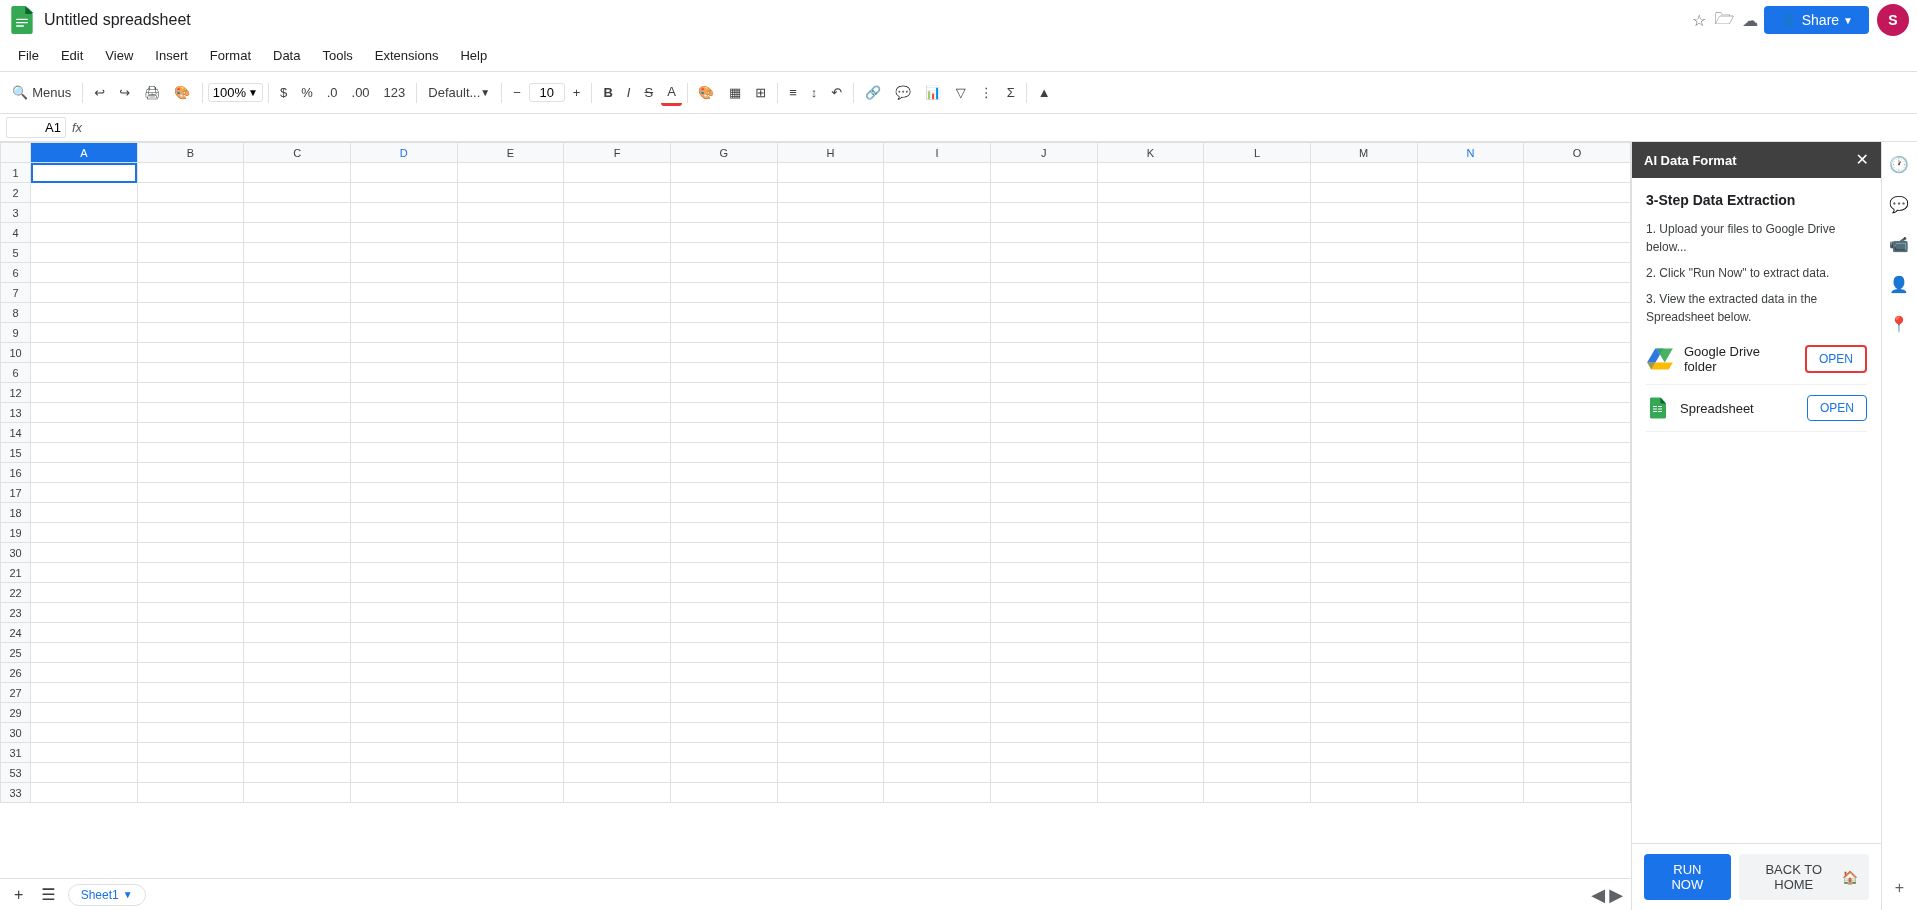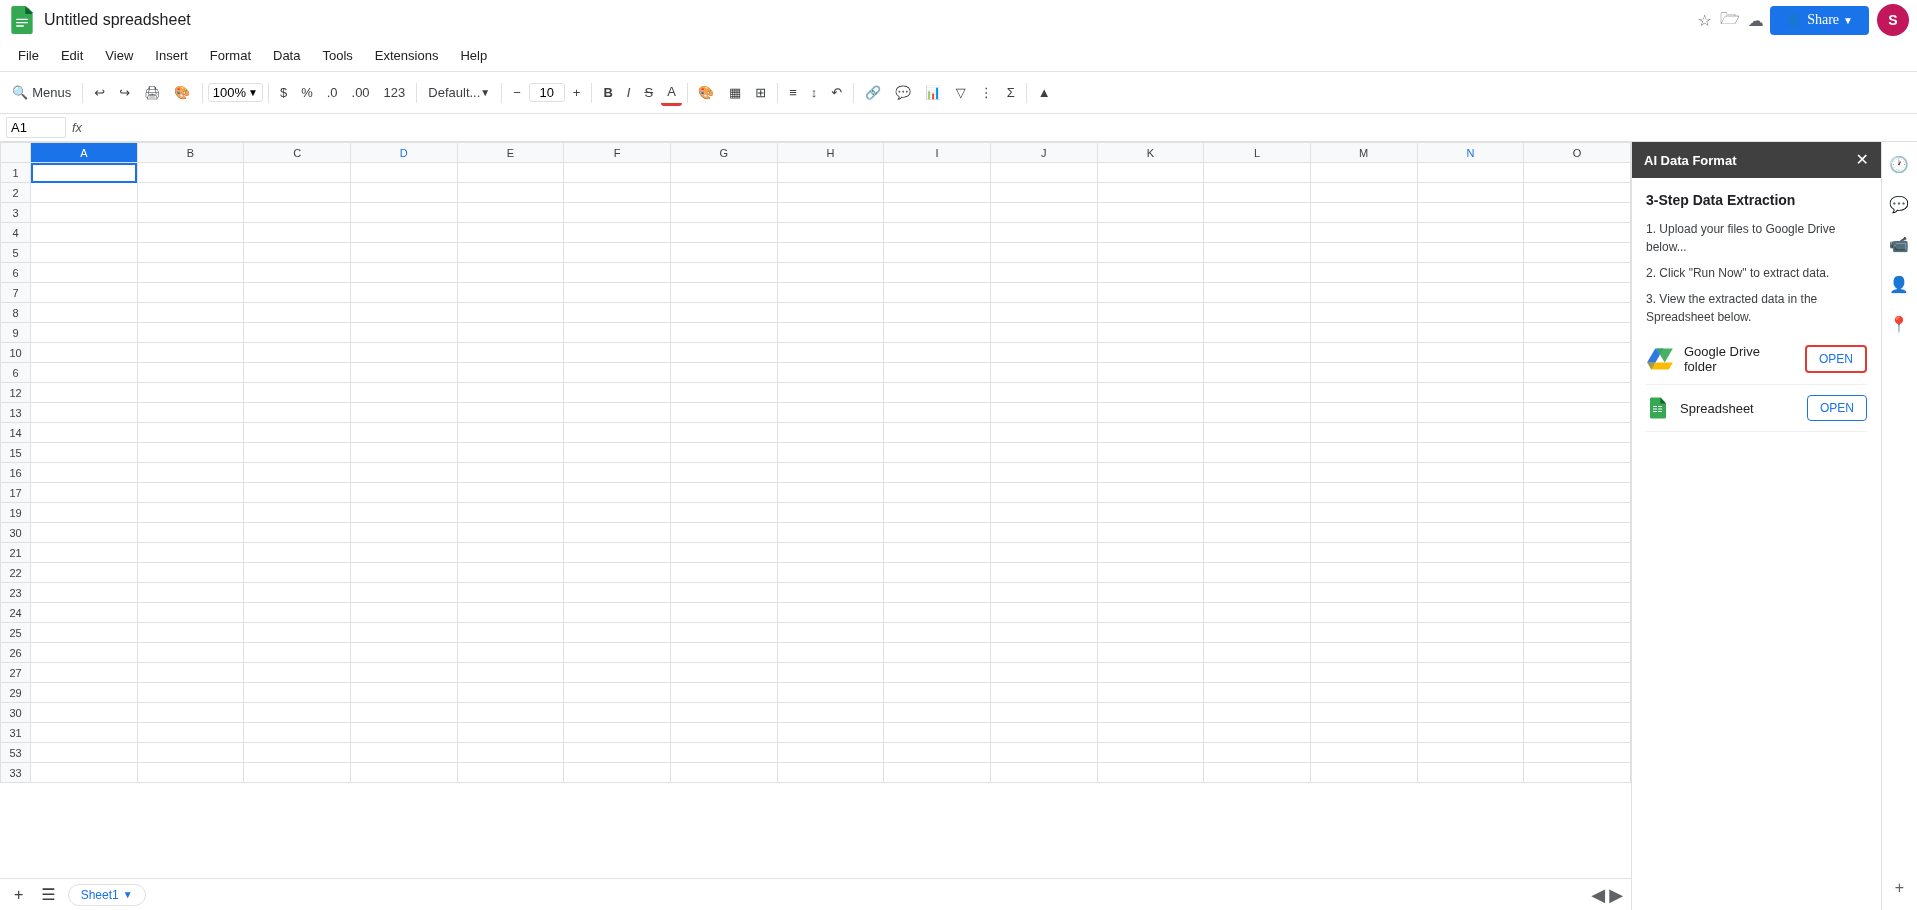--- a/index.html
+++ b/index.html
@@ -4,37 +4,37 @@
   <style>
     * { box-sizing: border-box; margin: 0; padding: 0; }
     body { font-family: Arial, sans-serif; font-size: 13px; background: #fff; display: flex; flex-direction: column; height: 910px; overflow: hidden; }
 
     
     .top-bar { display: flex; align-items: center; padding: 4px 8px; gap: 6px; background: #fff; height: 40px; }
     .app-icon { width: 28px; height: 28px; }
     .doc-title { font-size: 16px; color: #202124; font-weight: 400; flex: 1; }
     .title-icons { display: flex; gap: 8px; align-items: center; }
     .top-bar-right { display: flex; align-items: center; gap: 8px; margin-left: auto; }
-    .share-btn { background: #1a73e8; color: #fff; border: none; border-radius: 4px; padding: 6px 16px; font-size: 14px; cursor: pointer; display: flex; align-items: center; gap: 4px; font-family: Liberation Serif, serif; }
+    .share-btn { background: #1a73e8; color: #fff; border: none; border-radius: 4px; padding: 6px 16px; font-size: 14px; cursor: pointer; display: flex; align-items: center; gap: 4px; }
     .avatar { width: 32px; height: 32px; border-radius: 50%; background: #c2185b; color: #fff; display: flex; align-items: center; justify-content: center; font-size: 14px; font-weight: bold; }
 
     
     .menu-bar { display: flex; align-items: center; padding: 2px 8px; gap: 2px; background: #fff; height: 32px; border-bottom: 1px solid #e0e0e0; }
     .menu-item { padding: 4px 10px; font-size: 13px; color: #202124; cursor: pointer; border-radius: 4px; }
 
     
     .toolbar { display: flex; align-items: center; padding: 3px 6px; gap: 2px; background: #fff; height: 42px; border-bottom: 1px solid #e0e0e0; flex-wrap: nowrap; overflow: hidden; }
     .toolbar-btn { border: none; background: none; cursor: pointer; padding: 4px 6px; border-radius: 3px; font-size: 13px; color: #3c4043; display: flex; align-items: center; }
     .toolbar-sep { width: 1px; height: 20px; background: #e0e0e0; margin: 0 3px; }
     .toolbar-zoom { display: flex; align-items: center; border: 1px solid #e0e0e0; border-radius: 3px; padding: 1px 4px; font-size: 13px; }
     .font-size-box { border: 1px solid #e0e0e0; border-radius: 3px; padding: 1px 6px; font-size: 13px; width: 36px; text-align: center; }
 
     
     .formula-bar { display: flex; align-items: center; padding: 2px 6px; gap: 6px; height: 28px; border-bottom: 1px solid #e0e0e0; background: #fff; }
-    .cell-ref { width: 60px; border: 1px solid #e0e0e0; border-radius: 2px; padding: 2px 4px; font-size: 13px; text-align: left; }
+    .cell-ref { width: 60px; border: 1px solid #e0e0e0; border-radius: 2px; padding: 2px 4px; font-size: 13px; text-align: right; }
     .formula-input { flex: 1; border: none; outline: none; font-size: 13px; padding: 2px 4px; }
     .fx-label { font-size: 13px; color: #555; font-style: italic; margin-right: 4px; }
 
     
     .main-area { display: flex; flex: 1; overflow: hidden; }
 
     
     .spreadsheet-container { flex: 1; overflow: hidden; display: flex; flex-direction: column; }
     .sheet-grid { flex: 1; overflow: auto; }
     table.grid { border-collapse: collapse; width: 100%; }
@@ -520,20 +520,38 @@
               <td style="min-width: 80px;"></td>
               <td style="min-width: 80px;"></td>
               <td style="min-width: 80px;"></td>
               <td style="min-width: 80px;"></td>
               <td style="min-width: 80px;"></td>
               <td style="min-width: 80px;"></td>
               <td style="min-width: 80px;"></td>
               <td style="min-width: 80px;"></td>
             </tr>
             <tr>
+              <td class="row-header-cell">18</td>
+              <td style="min-width: 80px;"></td>
+              <td style="min-width: 80px;"></td>
+              <td style="min-width: 80px;"></td>
+              <td style="min-width: 80px;"></td>
+              <td style="min-width: 80px;"></td>
+              <td style="min-width: 80px;"></td>
+              <td style="min-width: 80px;"></td>
+              <td style="min-width: 80px;"></td>
+              <td style="min-width: 80px;"></td>
+              <td style="min-width: 80px;"></td>
+              <td style="min-width: 80px;"></td>
+              <td style="min-width: 80px;"></td>
+              <td style="min-width: 80px;"></td>
+              <td style="min-width: 80px;"></td>
+              <td style="min-width: 80px;"></td>
+            </tr>
+            <tr>
               <td class="row-header-cell">19</td>
               <td style="min-width: 80px;"></td>
               <td style="min-width: 80px;"></td>
               <td style="min-width: 80px;"></td>
               <td style="min-width: 80px;"></td>
               <td style="min-width: 80px;"></td>
               <td style="min-width: 80px;"></td>
               <td style="min-width: 80px;"></td>
               <td style="min-width: 80px;"></td>
               <td style="min-width: 80px;"></td>
@@ -830,20 +848,27 @@
           <rect x="24" y="20" width="8" height="2" rx="0.5" fill="#fff"></rect>
           <rect x="14" y="25" width="8" height="2" rx="0.5" fill="#fff"></rect>
           <rect x="24" y="25" width="8" height="2" rx="0.5" fill="#fff"></rect>
           <rect x="14" y="30" width="8" height="2" rx="0.5" fill="#fff"></rect>
           <rect x="24" y="30" width="8" height="2" rx="0.5" fill="#fff"></rect>
         </svg>
         <span class="drive-item-label">Spreadsheet</span>
         <button class="open-btn">OPEN</button>
       </div>
     </div>
+    <div class="side-panel-footer">
+      <button class="run-now-btn">RUN NOW</button>
+      <button class="back-home-btn">
+        <span>BACK TO HOME</span>
+        <span>🏠</span>
+      </button>
+    </div>
   </div>
 
   <div class="right-sidebar">
     <div class="sidebar-icon">🕐</div>
     <div class="sidebar-icon">💬</div>
     <div class="sidebar-icon">📹</div>
     <div class="sidebar-icon active">👤</div>
     <div class="sidebar-icon">📍</div>
     <div style="flex:1"></div>
     <div class="sidebar-icon">+</div>

